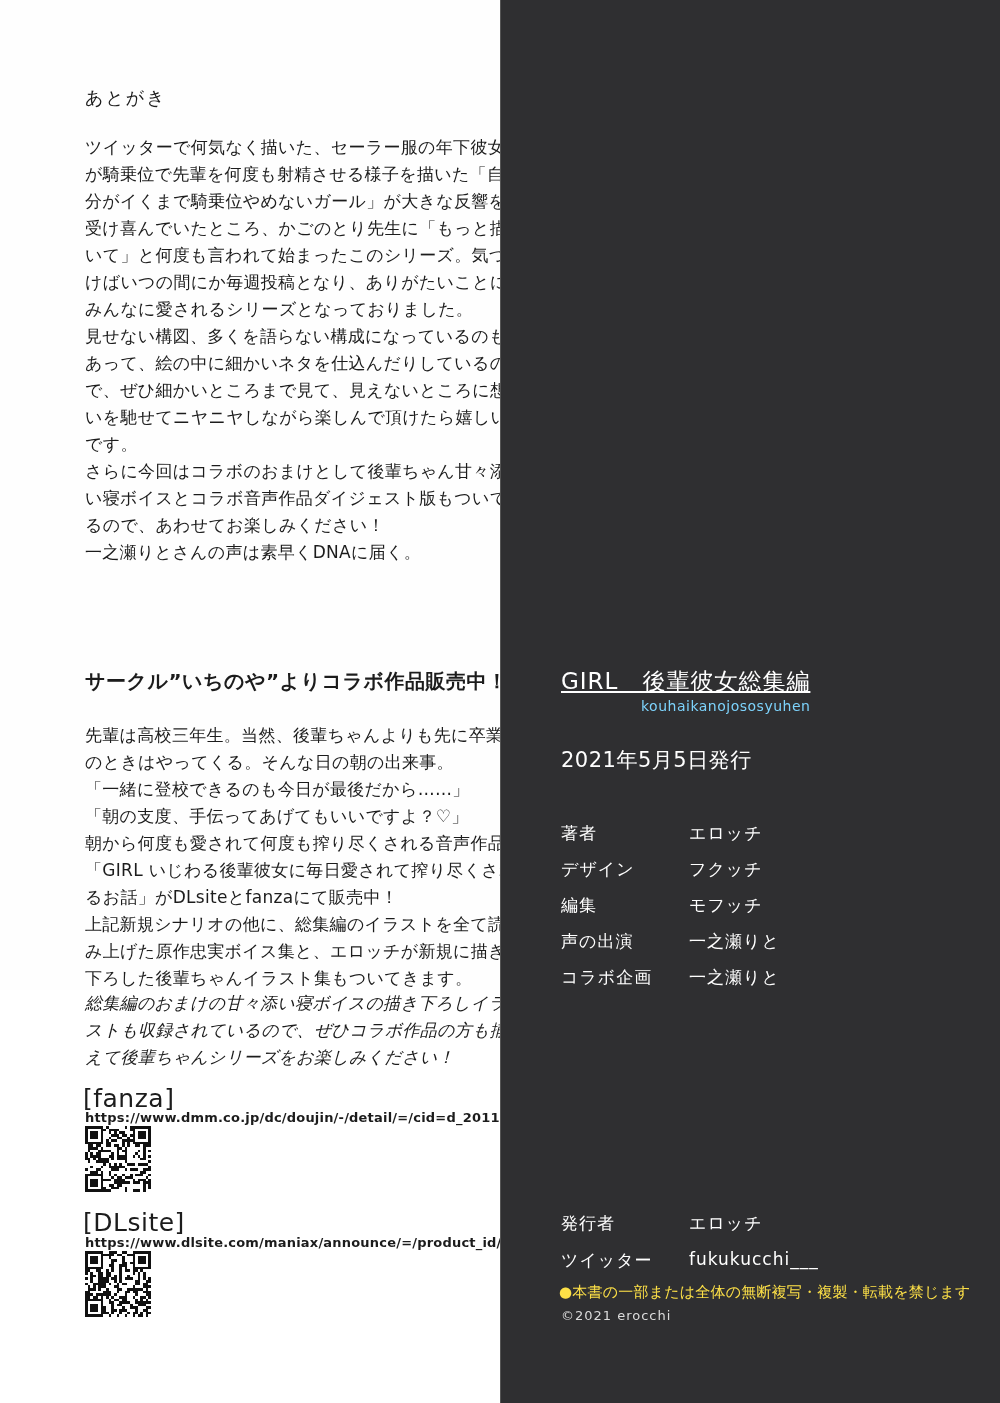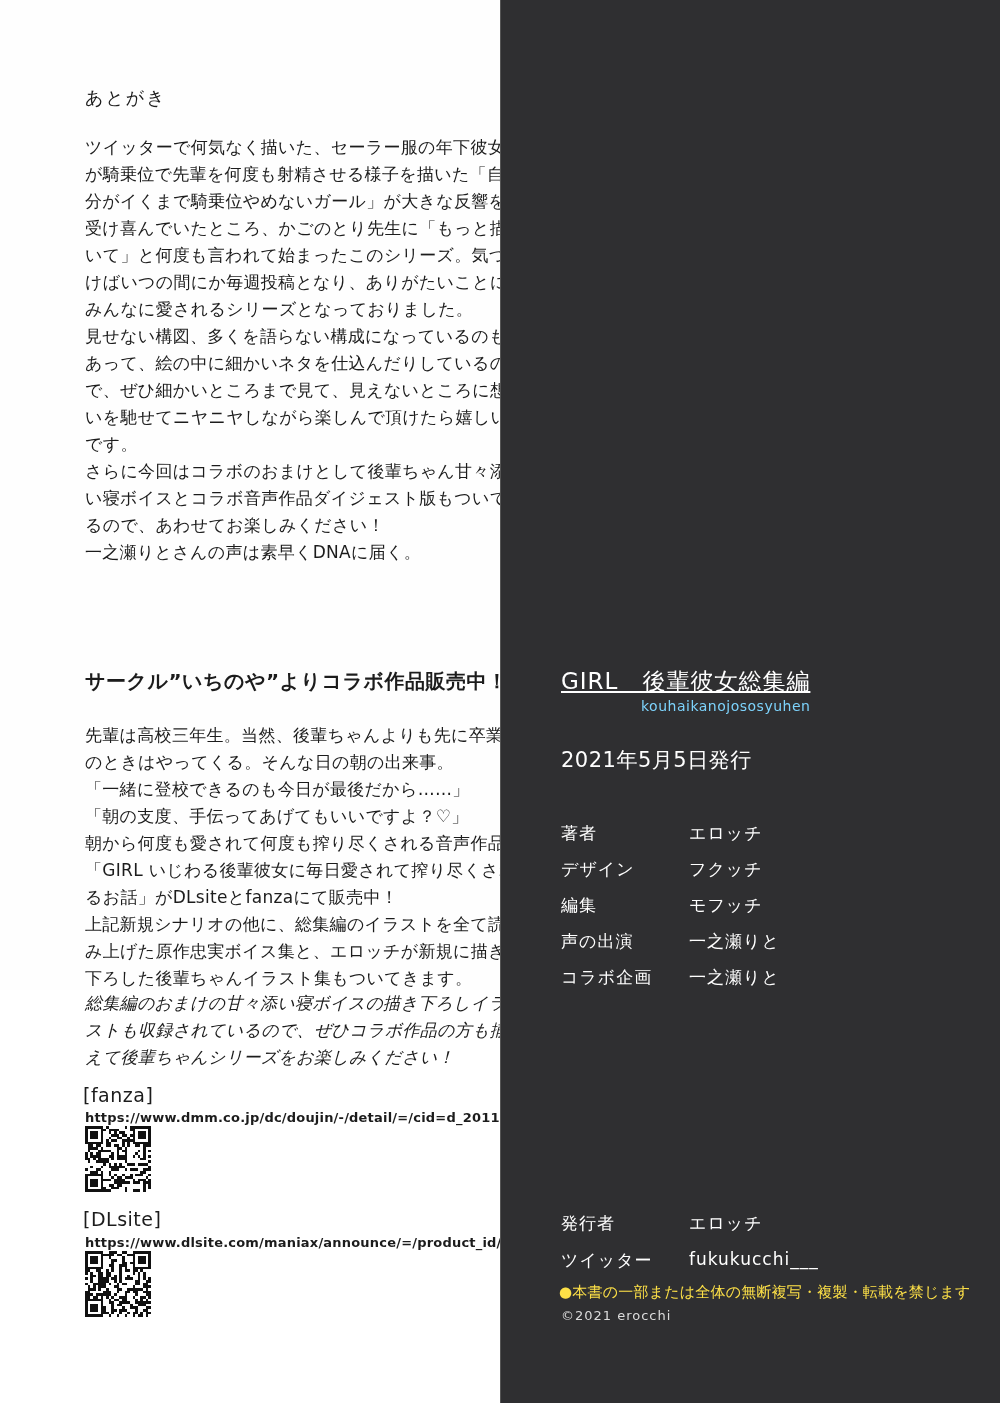--- a/index.html
+++ b/index.html
@@ -16,21 +16,21 @@
   .left-col { position:absolute; left:0; top:0; width:500px; height:990px; background:#fefefe; }
   .jp { color:#1c1c1c; white-space:pre; }
   .afterword-title { position:absolute; left:85px; top:86px; font-size:18px; font-weight:500; letter-spacing:2px; }
   .para { font-size:17px; line-height:27px; font-weight:500; letter-spacing:0.3px; }
   .para-1 { position:absolute; left:85px; top:134px; }
   .para-2 { position:absolute; left:85px; top:458px; }
   .promo-heading { position:absolute; left:85px; top:668px; font-size:20px; font-weight:600; letter-spacing:0.5px; }
   .para-3 { position:absolute; left:85px; top:722px; }
   .para-4 { position:absolute; left:85px; top:990px;font-style:italic; }
 
-  .link-label { position:absolute; left:83px; font-size:19px; font-weight:500; color:#1c1c1c; letter-spacing:0.5px; }
+  .link-label { position:absolute; left:83px; font-size:25px; font-weight:500; color:#1c1c1c; letter-spacing:0.5px; }
   .link-url { position:absolute; left:85px; font-size:13px; font-weight:700; color:#1c1c1c; letter-spacing:0.2px; white-space:pre; }
   .qr { position:absolute; left:85px; width:66px; height:66px; }
   .fanza-label { top:1084px; }
   .fanza-url   { top:1110px; }
   .fanza-qr    { top:1126px; }
   .dlsite-label{ top:1208px; }
   .dlsite-url  { top:1235px; }
   .dlsite-qr   { top:1251px; }
 
   

